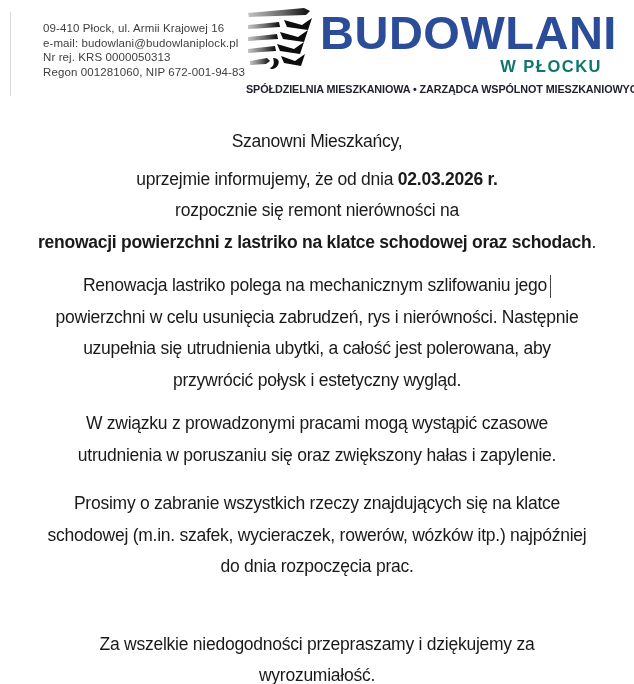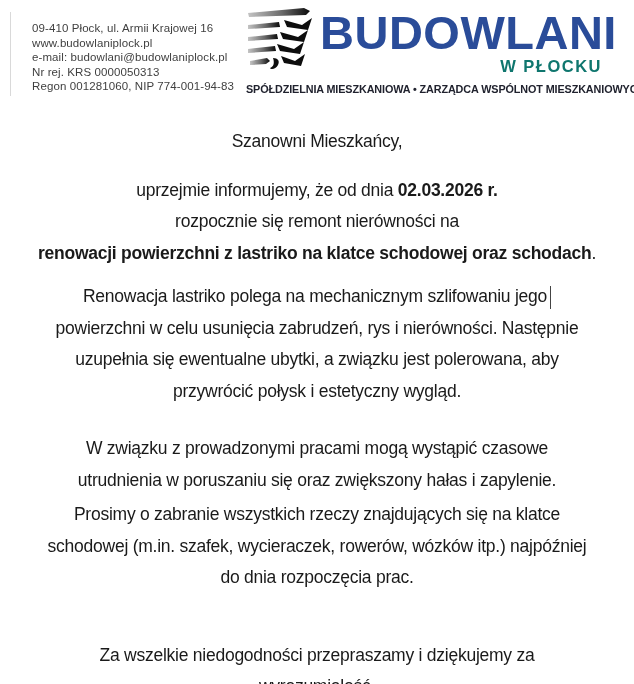--- a/index.html
+++ b/index.html
@@ -14,21 +14,21 @@
 
   
   .header { position: relative; height: 104px; }
 
   .scan-line {
     position: absolute; left: 10px; top: 12px;
     width: 1px; height: 84px; background: #d9d9d9;
   }
 
   .address {
-    position: absolute; left: 32px; top: 21px;
+    position: absolute; left: 43px; top: 21px;
     font-size: 11.5px; line-height: 14.6px;
     color: #3f3f3f; letter-spacing: 0.1px;
   }
 
   .logo { position: absolute; left: 246px; top: 6px; width: 376px; }
   .logo-top { display: flex; align-items: flex-start; }
   .logo-icon { width: 72px; height: 66px; flex: 0 0 72px; }
   .logo-text { flex: 1; padding-left: 2px; }
   .wordmark {
     font-weight: bold; font-size: 47px; line-height: 1;
@@ -45,44 +45,43 @@
 
   
   .notice {
     position: relative; padding: 0 21px;
     font-size: 17.5px; letter-spacing: -0.25px;
     color: #1a1a1a; text-align: center;
   }
   .line { line-height: 31.5px; white-space: nowrap; }
   .seg-b { font-weight: bold; }
   .para.p-salutation  { margin-top: 22px; }
-  .para.p-intro       { margin-top: 17px; }
+  .para.p-intro       { margin-top: 6px; }
   .para.p-description { margin-top: 12px; }
-  .para.p-impact      { margin-top: 26px; }
-  .para.p-request     { margin-top: 3px; }
+  .para.p-impact      { margin-top: 12px; }
+  .para.p-request     { margin-top: 17px; }
   .para.p-closing     { margin-top: 46px; }
 
   .cursor {
     display: inline-block; width: 1px; height: 23px;
     background: #444; vertical-align: text-bottom;
     margin-left: 3px; transform: translateY(3px);
   }
 </style>
 </head>
 <body>
 
 <div class="header">
   <div class="scan-line"></div>
 
   <div class="address">
     <div>09-410 Płock, ul. Armii Krajowej 16</div>
-    <div>www.budowlaniplock.pl</div>
     <div>e-mail: budowlani@budowlaniplock.pl</div>
     <div>Nr rej. KRS 0000050313</div>
-    <div>Regon 001281060, NIP 774-001-94-83</div>
+    <div>Regon 001281060, NIP 672-001-94-83</div>
   </div>
 
   <div class="logo">
     <div class="logo-top">
       <svg class="logo-icon" viewBox="0 0 72 66" xmlns="http://www.w3.org/2000/svg" aria-hidden="true">
         <defs>
           <linearGradient id="gb" x1="0" y1="0" x2="1" y2="0">
             <stop offset="0" stop-color="#c4c4c4"></stop>
             <stop offset="0.55" stop-color="#6a6a6a"></stop>
             <stop offset="1" stop-color="#0a0a0a"></stop>
@@ -118,21 +117,21 @@
       <div class="line"><span>Szanowni Mieszkańcy,</span></div>
     </div>
     <div class="para p-intro">
       <div class="line"><span>uprzejmie informujemy, że od dnia </span><span class="seg-b">02.03.2026 r.</span></div>
       <div class="line"><span>rozpocznie się remont nierówności na</span></div>
       <div class="line"><span class="seg-b">renowacji powierzchni z lastriko na klatce schodowej oraz schodach</span><span>.</span></div>
     </div>
     <div class="para p-description">
       <div class="line"><span>Renowacja lastriko polega na mechanicznym szlifowaniu jego</span><span class="cursor"></span></div>
       <div class="line"><span>powierzchni w celu usunięcia zabrudzeń, rys i nierówności. Następnie</span></div>
-      <div class="line"><span>uzupełnia się ewentualne ubytki, a związku jest polerowana, aby</span></div>
+      <div class="line"><span>uzupełnia się utrudnienia ubytki, a całość jest polerowana, aby</span></div>
       <div class="line"><span>przywrócić połysk i estetyczny wygląd.</span></div>
     </div>
     <div class="para p-impact">
       <div class="line"><span>W związku z prowadzonymi pracami mogą wystąpić czasowe</span></div>
       <div class="line"><span>utrudnienia w poruszaniu się oraz zwiększony hałas i zapylenie.</span></div>
     </div>
     <div class="para p-request">
       <div class="line"><span>Prosimy o zabranie wszystkich rzeczy znajdujących się na klatce</span></div>
       <div class="line"><span>schodowej (m.in. szafek, wycieraczek, rowerów, wózków itp.) najpóźniej</span></div>
       <div class="line"><span>do dnia rozpoczęcia prac.</span></div>

